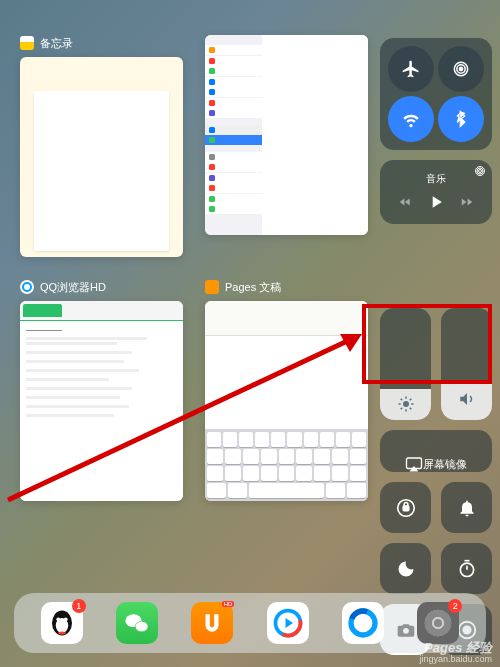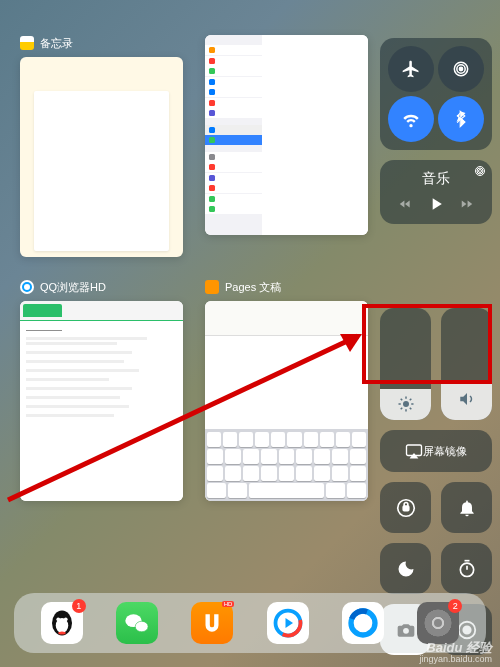--- a/index.html
+++ b/index.html
@@ -54,28 +54,28 @@
   .qq-h {font-size:6px; font-weight:600; color:#333; margin-bottom:4px;}
 
   
   .cc { position:absolute; right:8px; top:38px; width:112px; display:flex; flex-direction:column; gap:10px; }
   .tile, .mod { background:rgba(20,35,45,0.5); border-radius:14px; }
   .conn {width:112px; height:112px; display:grid; grid-template-columns:1fr 1fr; grid-template-rows:1fr 1fr; padding:8px; gap:4px;}
   .conn-btn {border-radius:50%; display:flex; align-items:center; justify-content:center; color:#fff;}
   .conn-btn.dim {background:rgba(50,65,75,0.8);}
   .conn-btn.blue {background:#3283ff;}
   .music {width:112px; height:64px; display:flex; flex-direction:column; align-items:center; justify-content:center; gap:6px; color:#fff; position:relative;}
-  .music-title {font-size:14px;}
+  .music-title {font-size:10px;}
   .music-ctrl {display:flex; gap:14px; align-items:center;}
   .blank-row {height:64px;}
   .sliders {display:flex; gap:10px;}
   .slider {width:51px; height:112px; background:rgba(20,35,45,0.5); border-radius:14px; position:relative; overflow:hidden; display:flex; align-items:flex-end;}
   .slider .fill {width:100%; background:rgba(255,255,255,0.85); display:flex; align-items:flex-start; justify-content:center; padding-top:6px;}
   .slider svg {color:#5a7280;}
-  .mirror {width:112px; height:42px; display:flex; align-items:center; justify-content:center; gap:0; color:#fff; font-size:11px;}
+  .mirror {width:112px; height:42px; display:flex; align-items:flex-end; justify-content:center; gap:0; color:#fff; font-size:11px;}
   .smalls {display:grid; grid-template-columns:1fr 1fr; gap:10px;}
   .small {width:51px; height:51px; border-radius:14px; background:rgba(20,35,45,0.5); display:flex; align-items:center; justify-content:center; color:#fff;}
   .small.white {background:#fff; color:#333;}
 
   
   .anno-box {position:absolute; border:4px solid #d40000; }
 
   
   .dock {
     position:absolute; left:14px; right:14px; bottom:14px; height:60px;
@@ -411,15 +411,15 @@
   </div>
   <div class="dock-item" style="background:radial-gradient(circle,#ccc 20%,#888 21%,#888 45%,#666 46%)">
     <svg width="32" height="32" viewBox="0 0 24 24" fill="#555">
         <circle cx="12" cy="12" r="3" fill="#888"></circle>
       </svg>
     <div class="badge">2</div>
   </div>
 </div>
 
 <div class="watermark">
-  <b>Baidu 经验</b><br>
+  <b>Pages 经验</b><br>
   <span>jingyan.baidu.com</span>
 </div>
 
 </body></html>

